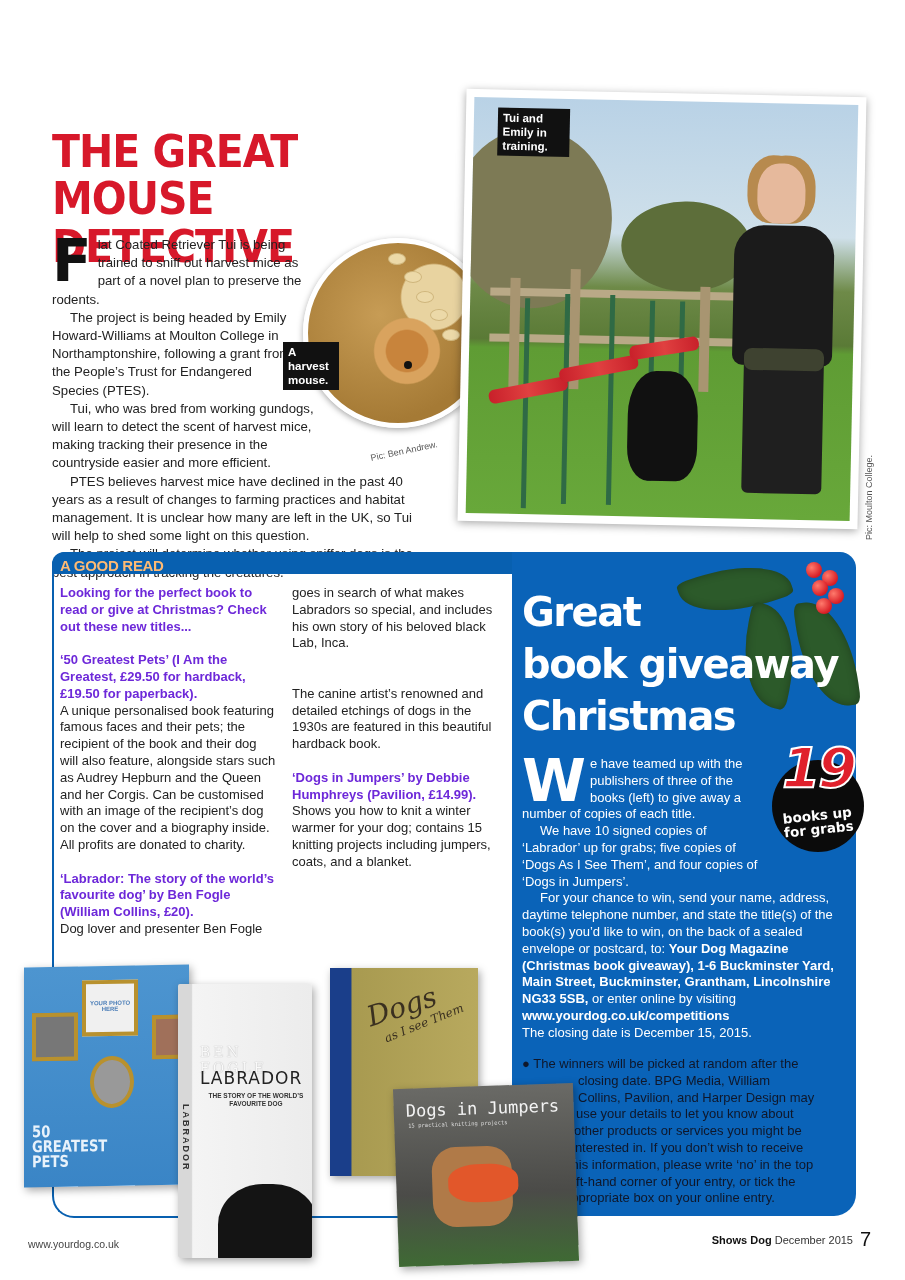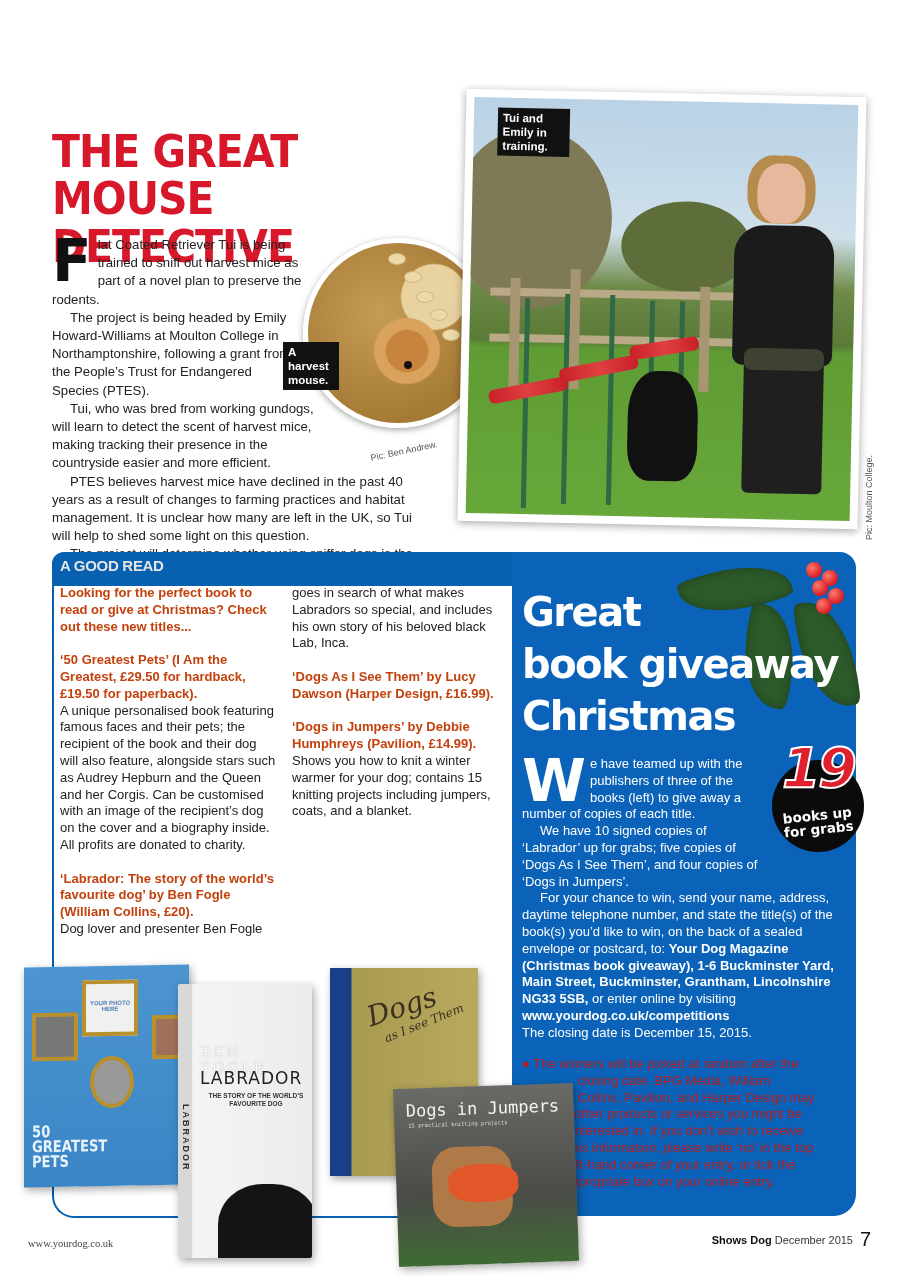--- a/index.html
+++ b/index.html
@@ -68,28 +68,28 @@
     position: absolute; left: 866px; top: 540px; font-size: 9px; color: #555;
     transform: rotate(-90deg); transform-origin: left top; white-space: nowrap;
   }
 
   
   .goodread {
     position: absolute; left: 52px; top: 552px; width: 462px; height: 666px;
     border: 2px solid #0860b0; border-radius: 14px 0 0 22px; border-right: none;
   }
   .goodread-header {
-    position: absolute; left: 52px; top: 552px; width: 462px; height: 34px; background: #0860b0;
-    border-radius: 12px 0 0 0; color: #e5e5e5; font-weight: bold; font-size: 15px; line-height: 27px; padding-left: 8px;
+    position: absolute; left: 52px; top: 552px; width: 462px; height: 22px; background: #0860b0;
+    border-radius: 12px 0 0 0; color: #fdba74; font-weight: bold; font-size: 15px; line-height: 27px; padding-left: 8px;
     letter-spacing: -0.3px;
   }
   .gr-col { position: absolute; top: 585px; width: 218px; font-size: 13px; line-height: 16.8px; color: #222; }
   .gr-col1 { left: 60px; }
   .gr-col2 { left: 292px; }
-  .gr-col b { font-weight: bold; color: #c2410c; }
+  .gr-col b { font-weight: bold; color: #6d28d9; }
   .gr-col p { margin-bottom: 16.8px; }
 
   
   .giveaway {
     position: absolute; left: 512px; top: 552px; width: 344px; height: 664px;
     background: #0a63b8; border-radius: 0 16px 22px 0;
   }
   .gv-title {
     position: absolute; left: 522px; top: 586px; width: 340px;
     font-family: "DejaVu Sans", sans-serif; font-weight: bold; color: #fff;
@@ -108,21 +108,21 @@
   }
   .badge-num {
     position: absolute; left: 768px; top: 738px; width: 100px; text-align: center;
     font-family: "DejaVu Sans", sans-serif; font-weight: bold; font-style: italic; font-size: 56px; line-height: 60px;
     color: #e0202c; -webkit-text-stroke: 2px #fff; letter-spacing: -3px;
   }
   .badge-text {
     position: absolute; left: 770px; top: 808px; width: 96px; text-align: center; color: #fff;
     font-family: "DejaVu Sans", sans-serif; font-weight: bold; font-size: 13.5px; line-height: 14px; transform: rotate(-6deg);
   }
-  .gv-note { position: absolute; left: 522px; top: 1056px; width: 326px; font-size: 13px; line-height: 16.8px; color: #b91c1c; }
+  .gv-note { position: absolute; left: 522px; top: 1056px; width: 326px; font-size: 13px; line-height: 16.8px; color: #0f172a; }
   .gv-note span.l { display: block; }
 
   
   .book { position: absolute; box-shadow: 2px 3px 8px rgba(0,0,0,0.35); overflow: hidden; }
   .book-pets { left: 24px; top: 966px; width: 165px; height: 220px; background: linear-gradient(180deg, #4d95d0, #3a85c6); transform: skewY(-1deg); }
   .frame { position: absolute; background: #f0f0f0; border: 4px solid #b8912e; }
   .pets-title { position: absolute; left: 8px; bottom: 18px; color: #e8f2fb; font-family: "DejaVu Sans", sans-serif; font-weight: bold; font-size: 16px; line-height: 15px; transform: scaleX(0.82); transform-origin: left; }
   .book-lab { left: 178px; top: 984px; width: 134px; height: 274px; background: linear-gradient(90deg, #d8d8d8 0 10%, #f4f4f4 11%, #ececec 100%); border-radius: 2px; }
   .lab-author { position: absolute; left: 22px; top: 60px; width: 110px; font-family: "DejaVu Serif", serif; font-size: 14px; letter-spacing: 3px; color: #fafafa; text-shadow: 0 0 1px #999; }
   .lab-title { position: absolute; left: 22px; top: 84px; width: 112px; font-family: "DejaVu Sans", sans-serif; font-size: 17px; letter-spacing: 1px; color: #222; }
@@ -132,21 +132,21 @@
   .book-dogs { left: 330px; top: 968px; width: 148px; height: 208px; background: linear-gradient(90deg, #1a3e8a 0 14%, #a89a50 15%, #b8a95e 100%); }
   .dogs-script { position: absolute; left: 36px; top: 22px; font-family: "DejaVu Serif", serif; font-style: italic; font-size: 28px; color: #3a3020; transform: rotate(-18deg); }
   .dogs-script2 { position: absolute; left: 52px; top: 48px; font-family: "DejaVu Serif", serif; font-style: italic; font-size: 12px; color: #3a3020; transform: rotate(-22deg); }
   .book-jumpers { left: 396px; top: 1086px; width: 180px; height: 178px; background: linear-gradient(180deg, #6a6a66, #4b4b48 60%, #3f6a34 100%); transform: rotate(-2deg); }
   .jumpers-title { position: absolute; left: 12px; top: 12px; font-family: "DejaVu Sans Mono", monospace; font-size: 17px; color: #f3f3f3; }
   .jumpers-sub { position: absolute; left: 14px; top: 34px; font-family: "DejaVu Sans Mono", monospace; font-size: 5.5px; color: #ddd; }
   .jumper-dog { position: absolute; left: 36px; top: 60px; width: 80px; height: 80px; background: #b07a48; border-radius: 30%; }
   .jumper-coat { position: absolute; left: 52px; top: 78px; width: 70px; height: 38px; background: #e2572a; border-radius: 40%; }
 
   
-  .footer-url { position: absolute; left: 28px; top: 1238px; font-size: 10.5px; color: #444; font-family: Liberation Serif, serif; }
+  .footer-url { position: absolute; left: 28px; top: 1238px; font-size: 10.5px; color: #444; }
   .footer-right { position: absolute; right: 52px; top: 1234px; font-size: 11px; color: #333; }
   .footer-right b { font-weight: bold; color: #111; }
   .page-num { position: absolute; right: 34px; top: 1228px; font-size: 20px; color: #111; }
 </style>
 </head>
 <body>
 
 <div class="headline">
   <div>THE GREAT</div>
   <div>MOUSE DETECTIVE</div>
@@ -214,21 +214,22 @@
   </p>
   <p style="margin-bottom:8px">
     <b>‘Labrador: The story of the world’s favourite dog’ by Ben Fogle (William Collins, £20).</b><br>
     <span>Dog lover and presenter Ben Fogle</span>
   </p>
 </div>
 
 <div class="gr-col gr-col2">
   <p><span>goes in search of what makes Labradors so special, and includes his own story of his beloved black Lab, Inca.</span></p>
   <p>
-    <b>‘Dogs As I See Them’ by Lucy Dawson (Harper Design, £16.99).</b><br>
+    <br>
+    <span>The canine artist’s renowned and detailed etchings of dogs in the 1930s are featured in this beautiful hardback book.</span>
   </p>
   <p>
     <b>‘Dogs in Jumpers’ by Debbie Humphreys (Pavilion, £14.99).</b><br>
     <span>Shows you how to knit a winter warmer for your dog; contains 15 knitting projects including jumpers, coats, and a blanket.</span>
   </p>
 </div>
 
 <div class="giveaway"></div>
 
 <div class="holly-leaf" style="left:680px;top:566px;width:110px;height:46px;transform:rotate(-18deg)"></div>
@@ -262,20 +263,21 @@
   <p>
     <span>For your chance to win, send your name, address, daytime telephone number, and state the title(s) of the book(s) you’d like to win, on the back of a sealed envelope or postcard, to: </span><b>Your Dog Magazine (Christmas book giveaway), 1-6 Buckminster Yard, Main Street, Buckminster, Grantham, Lincolnshire NG33 5SB,</b><span> or enter online by visiting </span><b>www.yourdog.co.uk/competitions</b>
   </p>
   <p class="first">The closing date is December 15, 2015.</p>
 </div>
 
 <div class="gv-note">
   <span class="l">● The winners will be picked at random after the</span>
   <span class="l" style="padding-left:56px">closing date. BPG Media, William</span>
   <span class="l" style="padding-left:56px">Collins, Pavilion, and Harper Design may</span>
+  <span class="l" style="padding-left:54px">use your details to let you know about</span>
   <span class="l" style="padding-left:52px">other products or services you might be</span>
   <span class="l" style="padding-left:50px">interested in. If you don’t wish to receive</span>
   <span class="l" style="padding-left:46px">this information, please write ‘no’ in the top</span>
   <span class="l" style="padding-left:44px">left-hand corner of your entry, or tick the</span>
   <span class="l" style="padding-left:42px">appropriate box on your online entry.</span>
 </div>
 
 <div class="book book-pets">
   <div class="frame" style="left:58px;top:14px;width:56px;height:56px;text-align:center;font-size:6px;color:#4d7fb8;font-weight:bold;padding-top:16px">YOUR PHOTO HERE</div>
   <div class="frame" style="left:8px;top:46px;width:46px;height:48px;background:#777"></div>

